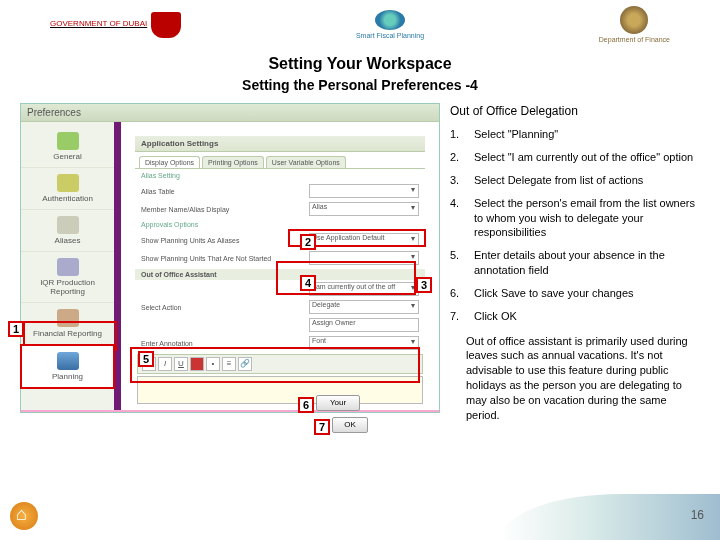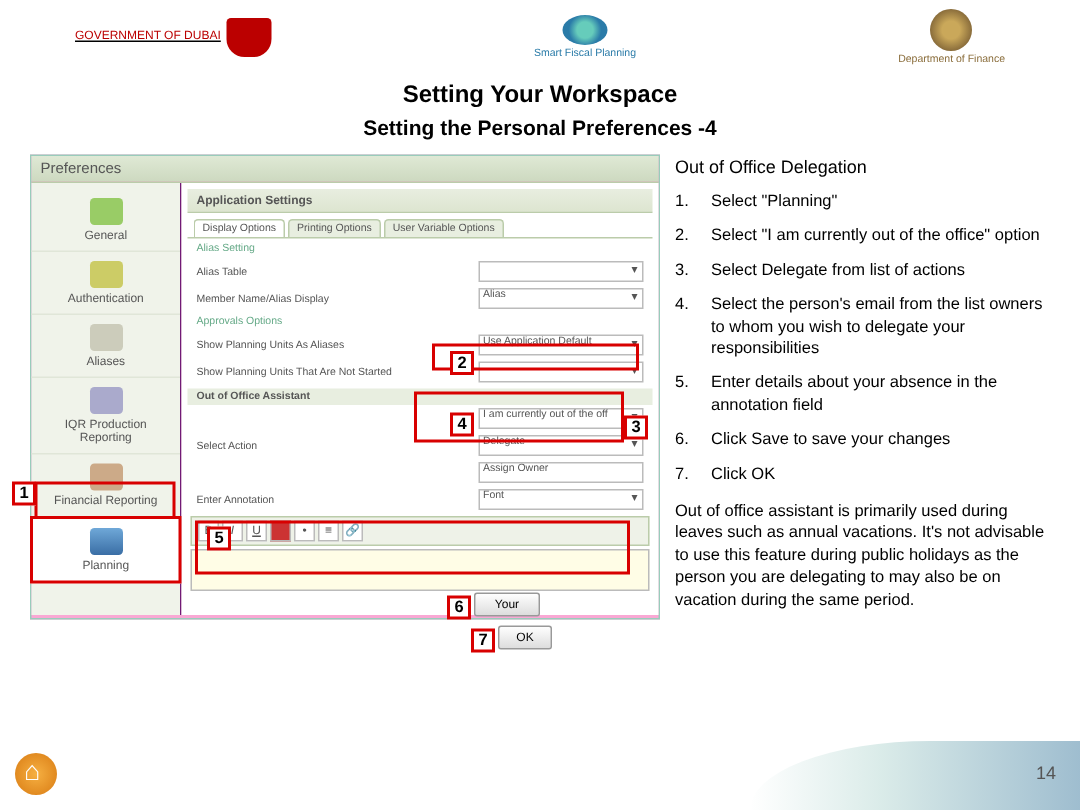--- a/index.html
+++ b/index.html
@@ -16,27 +16,27 @@
 
   .title { text-align: center; font-weight: bold; font-size: 16px; margin: 8px 0 4px; }
   .subtitle { text-align: center; font-weight: bold; font-size: 14px; margin-bottom: 10px; }
 
   .content { display: flex; padding: 0 20px; gap: 10px; }
 
   .screenshot-area { position: relative; width: 420px; height: 330px; }
   .prefs-window { width: 420px; height: 310px; border: 1px solid #9cb; background: #f9a8d4; position: relative; }
   .prefs-title { background: linear-gradient(#dfe9d5,#cdd9c0); padding: 3px 6px; font-size: 10px; color: #555; border-bottom: 1px solid #bca; }
   .prefs-body { display: flex; height: calc(100% - 20px); }
-  .prefs-sidebar { width: 100px; border-right: 1px solid #701a75; background: #f0f3ea; padding: 4px 0; }
+  .prefs-sidebar { width: 100px; border-right: 7px solid #701a75; background: #f0f3ea; padding: 4px 0; }
   .side-item { padding: 6px 4px; text-align: center; font-size: 8px; color: #555; border-bottom: 1px solid #e0e6d8; }
   .side-icon { width: 22px; height: 18px; margin: 0 auto 2px; border-radius: 3px; }
   .side-item.sel { background: #fff; border: 2px solid #d80000; margin: -1px; position: relative; z-index: 2; }
   .planning-icon { background: linear-gradient(#6fa8d8,#3a6ea5); }
 
-  .prefs-main { flex: 1; background: #fff; padding: 4px; font-size: 8px; color: #555; }
+  .prefs-main { flex: 1; background: #fff; padding: 14px; font-size: 8px; color: #555; }
   .main-header { background: linear-gradient(#e8eee0,#dde5d0); padding: 3px 6px; font-weight: bold; border-bottom: 1px solid #bca; }
   .tabs { display: flex; gap: 2px; padding: 4px 4px 0; border-bottom: 1px solid #bca; }
   .tab { padding: 2px 5px; background: #e8eee0; border: 1px solid #bca; border-bottom: none; border-radius: 3px 3px 0 0; font-size: 7px; }
   .tab.active { background: #fff; }
   .section-label { padding: 3px 6px; font-size: 7px; color: #6a8; }
   .field-row { display: flex; align-items: center; padding: 2px 6px; gap: 4px; }
   .field-label { flex: 1; font-size: 7px; }
   .field-input { width: 110px; height: 14px; border: 1px solid #bbb; background: #fff; font-size: 7px; padding: 0 2px; }
   .dropdown { position: relative; }
   .dropdown::after { content: "▾"; position: absolute; right: 3px; top: 0; font-size: 8px; color: #555; }
@@ -61,21 +61,21 @@
   .hl-annot { left: 110px; top: 244px; width: 290px; height: 36px; }
 
   .save-btn { position: absolute; left: 296px; top: 292px; width: 44px; height: 16px; border: 1px solid #999; background: linear-gradient(#fefefe,#ddd); font-size: 8px; text-align: center; line-height: 14px; border-radius: 2px; }
   .ok-btn { position: absolute; left: 312px; top: 314px; width: 36px; height: 16px; border: 1px solid #999; background: linear-gradient(#fefefe,#ddd); font-size: 8px; text-align: center; line-height: 14px; border-radius: 2px; }
 
   .instructions { width: 250px; font-size: 11px; line-height: 1.35; }
   .inst-title { font-size: 12px; margin-bottom: 8px; }
   .inst-list { display: grid; grid-template-columns: 18px 1fr; row-gap: 8px; column-gap: 6px; margin-bottom: 10px; }
   .inst-num { }
   .inst-text { }
-  .inst-para { margin-top: 6px; line-height: 1.35; }
+  .inst-para { margin-top: 6px; line-height: 1.35; margin-left: 16px; }
 
   .page-num { position: absolute; right: 16px; bottom: 18px; font-size: 12px; color: #555; }
   .home-icon { position: absolute; left: 10px; bottom: 10px; width: 28px; height: 28px; background: radial-gradient(circle,#f6b042,#d87a12); border-radius: 50%; }
   .home-icon::before { content: "⌂"; color: #fff; font-size: 18px; position: absolute; left: 6px; top: 2px; }
   .wave { position: absolute; right: 0; bottom: 0; width: 220px; height: 46px; background: linear-gradient(90deg, rgba(107,176,166,0) 0%, rgba(107,176,166,0.25) 40%, rgba(63,124,160,0.5) 100%); border-top-left-radius: 120px 46px; pointer-events: none; }
 </style>
 </head>
 <body>
 
 <div class="header">
@@ -200,13 +200,13 @@
         <div class="inst-text">Click Save to save your changes</div>
       <div class="inst-num">7.</div>
         <div class="inst-text">Click OK</div>
     </div>
     <div class="inst-para">Out of office assistant is primarily used during leaves such as annual vacations. It's not advisable to use this feature during public holidays as the person you are delegating to may also be on vacation during the same period.</div>
   </div>
 </div>
 
 <div class="wave"></div>
 <div class="home-icon"></div>
-<div class="page-num">14</div>
+<div class="page-num">16</div>
 
 </body></html>

